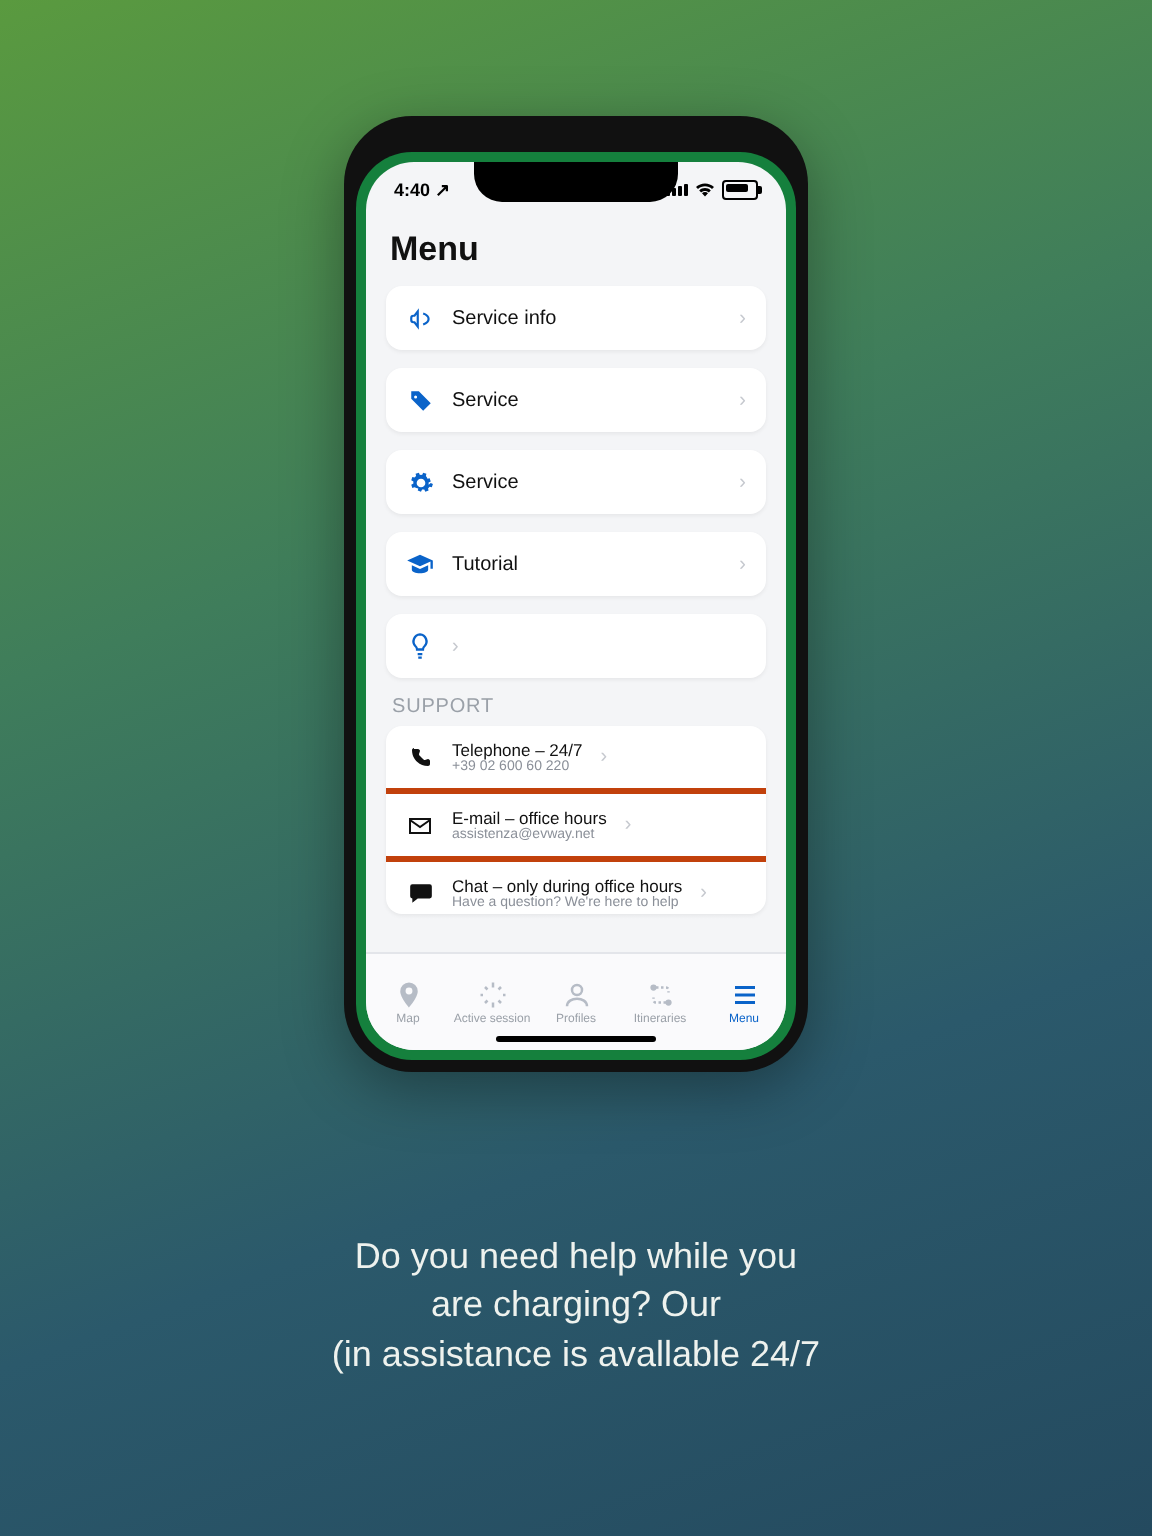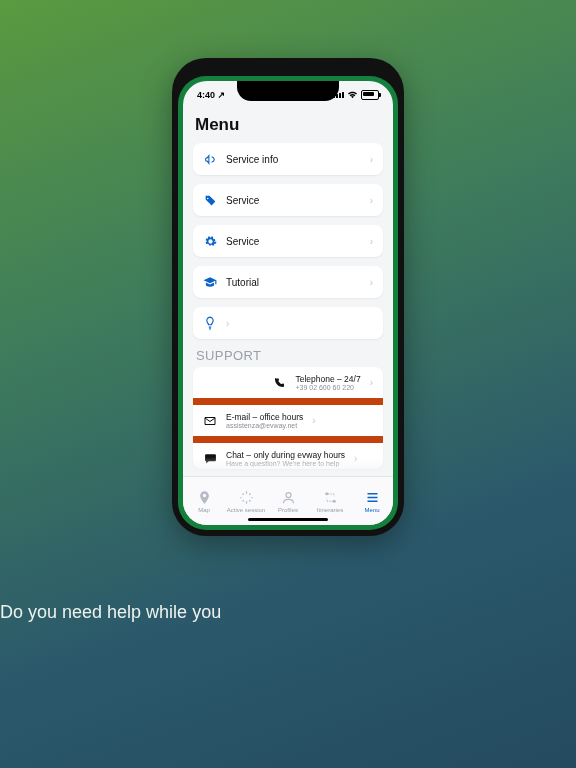--- a/index.html
+++ b/index.html
@@ -17,34 +17,34 @@
   .batt{width:16px;height:8px;border:1px solid #000;border-radius:2px;position:relative;}
   .batt:after{content:"";position:absolute;right:-3px;top:2px;width:2px;height:4px;background:#000;border-radius:0 1px 1px 0;}
   .batt i{display:block;margin:1px;height:4px;width:11px;background:#000;border-radius:1px;}
   .content{position:absolute;top:24px;left:0;right:0;bottom:48px;padding:4px 10px 0;overflow:hidden;}
   .title{font-size:17px;font-weight:700;margin:6px 2px 8px;color:#111;}
   .card{background:#fff;border-radius:8px;padding:9px 10px;margin-bottom:9px;box-shadow:0 1px 2px rgba(0,0,0,.06);display:flex;align-items:center;gap:9px;position:relative;}
   .card .txt{flex:1;min-width:0;}
   .card .lbl{font-size:10px;color:#111;}
   .card .sub{font-size:7px;color:#8a8f98;margin-top:1px;}
   .chev{color:#c6c9cf;font-size:10px;}
-  .sect{font-size:13px;color:#9aa0a8;letter-spacing:.4px;margin:6px 3px 4px;}
+  .sect{font-size:10px;color:#9aa0a8;letter-spacing:.4px;margin:6px 3px 4px;}
   .list{background:#fff;border-radius:8px;box-shadow:0 1px 2px rgba(0,0,0,.06);overflow:hidden;}
-  .row{display:flex;align-items:center;gap:9px;padding:7px 10px;border-top:7px solid #c2410c;position:relative;}
-  .row:first-child{border-top:none;justify-content:flex-end;}
+  .row{display:flex;align-items:center;gap:9px;padding:7px 10px;border-top:3px solid #c2410c;position:relative;}
+  .row:first-child{border-top:none;}
   .row .lbl{font-size:8.5px;color:#111;}
   .row .sub{font-size:7px;color:#8a8f98;}
   .fade{position:absolute;left:0;right:0;bottom:48px;height:20px;background:linear-gradient(180deg,rgba(244,245,247,0),#f4f5f7);}
   .tabbar{position:absolute;left:0;right:0;bottom:0;height:48px;background:rgba(250,250,252,.96);border-top:1px solid #e3e5ea;display:flex;}
   .tab{flex:1;display:flex;flex-direction:column;align-items:center;justify-content:center;gap:2px;}
   .tab .ico{color:#b6bcc6;}
   .tab .tl{font-size:6px;color:#9aa0a8;}
   .tab.active .ico,.tab.active .tl{color:#0a63c9;}
   .homebar{position:absolute;bottom:4px;left:50%;transform:translateX(-50%);width:80px;height:3.5px;border-radius:3px;background:#000;}
-  .caption{position:absolute;left:0;right:0;top:600px;text-align:left;color:#eef2ee;font-size:18px;line-height:1.35;font-weight:400;}
+  .caption{position:absolute;left:0;right:0;top:616px;text-align:center;color:#eef2ee;font-size:18px;line-height:1.35;font-weight:400;}
   .ic{display:inline-flex;width:14px;height:14px;align-items:center;justify-content:center;color:#0a63c9;}
   svg{display:block;}
 </style>
 </head>
 <body>
 
 <div class="bg">
 
   <div class="phone">
     <div class="inner">
@@ -161,21 +161,21 @@
               </div>
               <span class="chev">›</span>
             </div>
             <div class="row" style="padding-bottom:2px">
               <span class="ic" style="color:#111">
                   <svg width="13" height="11" viewBox="0 0 24 20" fill="#111">
                     <path d="M4 2h16a2 2 0 0 1 2 2v9a2 2 0 0 1-2 2H9l-5 4v-4H4a2 2 0 0 1-2-2V4a2 2 0 0 1 2-2z"></path>
                   </svg>
                 </span>
               <div class="txt">
-                <div class="lbl">Chat – only during evway hours</div>
+                <div class="lbl">Chat – only during office hours</div>
                 <div class="sub" style="overflow:hidden;white-space:nowrap;text-overflow:clip;max-width:120px">Have a question? We're here to help</div>
               </div>
               <span class="chev">›</span>
             </div>
           </div>
         </div>
 
         <div class="fade"></div>
 
         <div class="tabbar">
@@ -224,15 +224,17 @@
           </div>
         </div>
 
         <div class="homebar"></div>
       </div>
     </div>
   </div>
 
   <div class="caption">
     <div>Do you need help while you</div>
+    <div>are charging? Our</div>
+    <div>(in assistance is avallable 24/7</div>
   </div>
 
 </div>
 
 </body></html>

